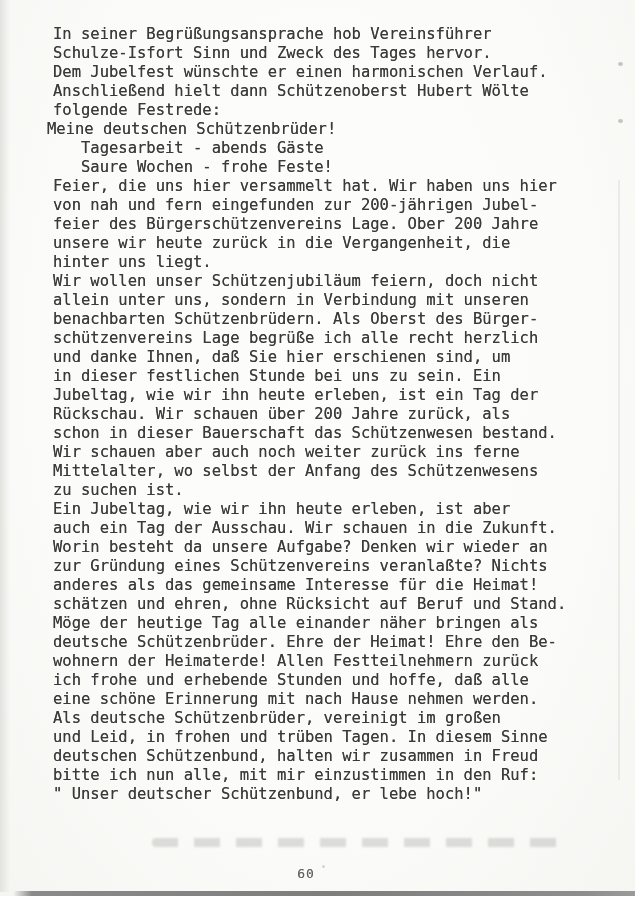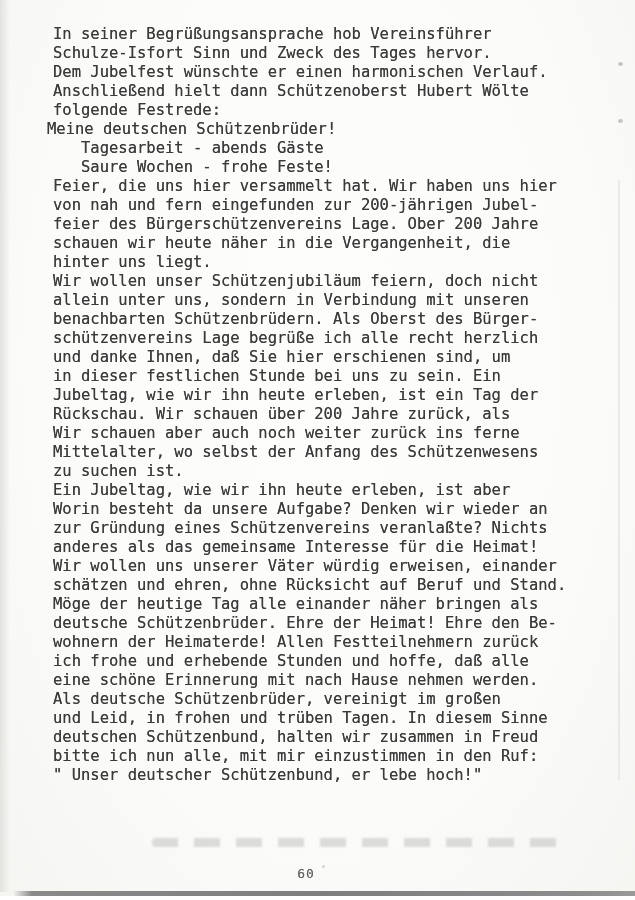--- a/index.html
+++ b/index.html
@@ -111,38 +111,39 @@
     <div class="line">Schulze-Isfort Sinn und Zweck des Tages hervor.</div>
     <div class="line">Dem Jubelfest wünschte er einen harmonischen Verlauf.</div>
     <div class="line">Anschließend hielt dann Schützenoberst Hubert Wölte</div>
     <div class="line">folgende Festrede:</div>
     <div class="line shift">Meine deutschen Schützenbrüder!</div>
     <div class="line">   Tagesarbeit - abends Gäste</div>
     <div class="line">   Saure Wochen - frohe Feste!</div>
     <div class="line">Feier, die uns hier versammelt hat. Wir haben uns hier</div>
     <div class="line">von nah und fern eingefunden zur 200-jährigen Jubel-</div>
     <div class="line">feier des Bürgerschützenvereins Lage. Ober 200 Jahre</div>
-    <div class="line">schauen wir heute näher in die Vergangenheit, die</div>
+    <div class="line">unsere wir heute zurück in die Vergangenheit, die</div>
     <div class="line">hinter uns liegt.</div>
     <div class="line">Wir wollen unser Schützenjubiläum feiern, doch nicht</div>
     <div class="line">allein unter uns, sondern in Verbindung mit unseren</div>
     <div class="line">benachbarten Schützenbrüdern. Als Oberst des Bürger-</div>
     <div class="line">schützenvereins Lage begrüße ich alle recht herzlich</div>
     <div class="line">und danke Ihnen, daß Sie hier erschienen sind, um</div>
     <div class="line">in dieser festlichen Stunde bei uns zu sein. Ein</div>
     <div class="line">Jubeltag, wie wir ihn heute erleben, ist ein Tag der</div>
     <div class="line">Rückschau. Wir schauen über 200 Jahre zurück, als</div>
+    <div class="line">schon in dieser Bauerschaft das Schützenwesen bestand.</div>
     <div class="line">Wir schauen aber auch noch weiter zurück ins ferne</div>
     <div class="line">Mittelalter, wo selbst der Anfang des Schützenwesens</div>
     <div class="line">zu suchen ist.</div>
     <div class="line">Ein Jubeltag, wie wir ihn heute erleben, ist aber</div>
+    <div class="line">auch ein Tag der Ausschau. Wir schauen in die Zukunft.</div>
     <div class="line">Worin besteht da unsere Aufgabe? Denken wir wieder an</div>
     <div class="line">zur Gründung eines Schützenvereins veranlaßte? Nichts</div>
     <div class="line">anderes als das gemeinsame Interesse für die Heimat!</div>
-    <div class="line">Wir wollen uns unserer Väter würdig erweisen, einander</div>
     <div class="line">schätzen und ehren, ohne Rücksicht auf Beruf und Stand.</div>
     <div class="line">Möge der heutige Tag alle einander näher bringen als</div>
     <div class="line">deutsche Schützenbrüder. Ehre der Heimat! Ehre den Be-</div>
     <div class="line">wohnern der Heimaterde! Allen Festteilnehmern zurück</div>
     <div class="line">ich frohe und erhebende Stunden und hoffe, daß alle</div>
     <div class="line">eine schöne Erinnerung mit nach Hause nehmen werden.</div>
     <div class="line">Als deutsche Schützenbrüder, vereinigt im großen</div>
     <div class="line">und Leid, in frohen und trüben Tagen. In diesem Sinne</div>
     <div class="line">deutschen Schützenbund, halten wir zusammen in Freud</div>
     <div class="line">bitte ich nun alle, mit mir einzustimmen in den Ruf:</div>

